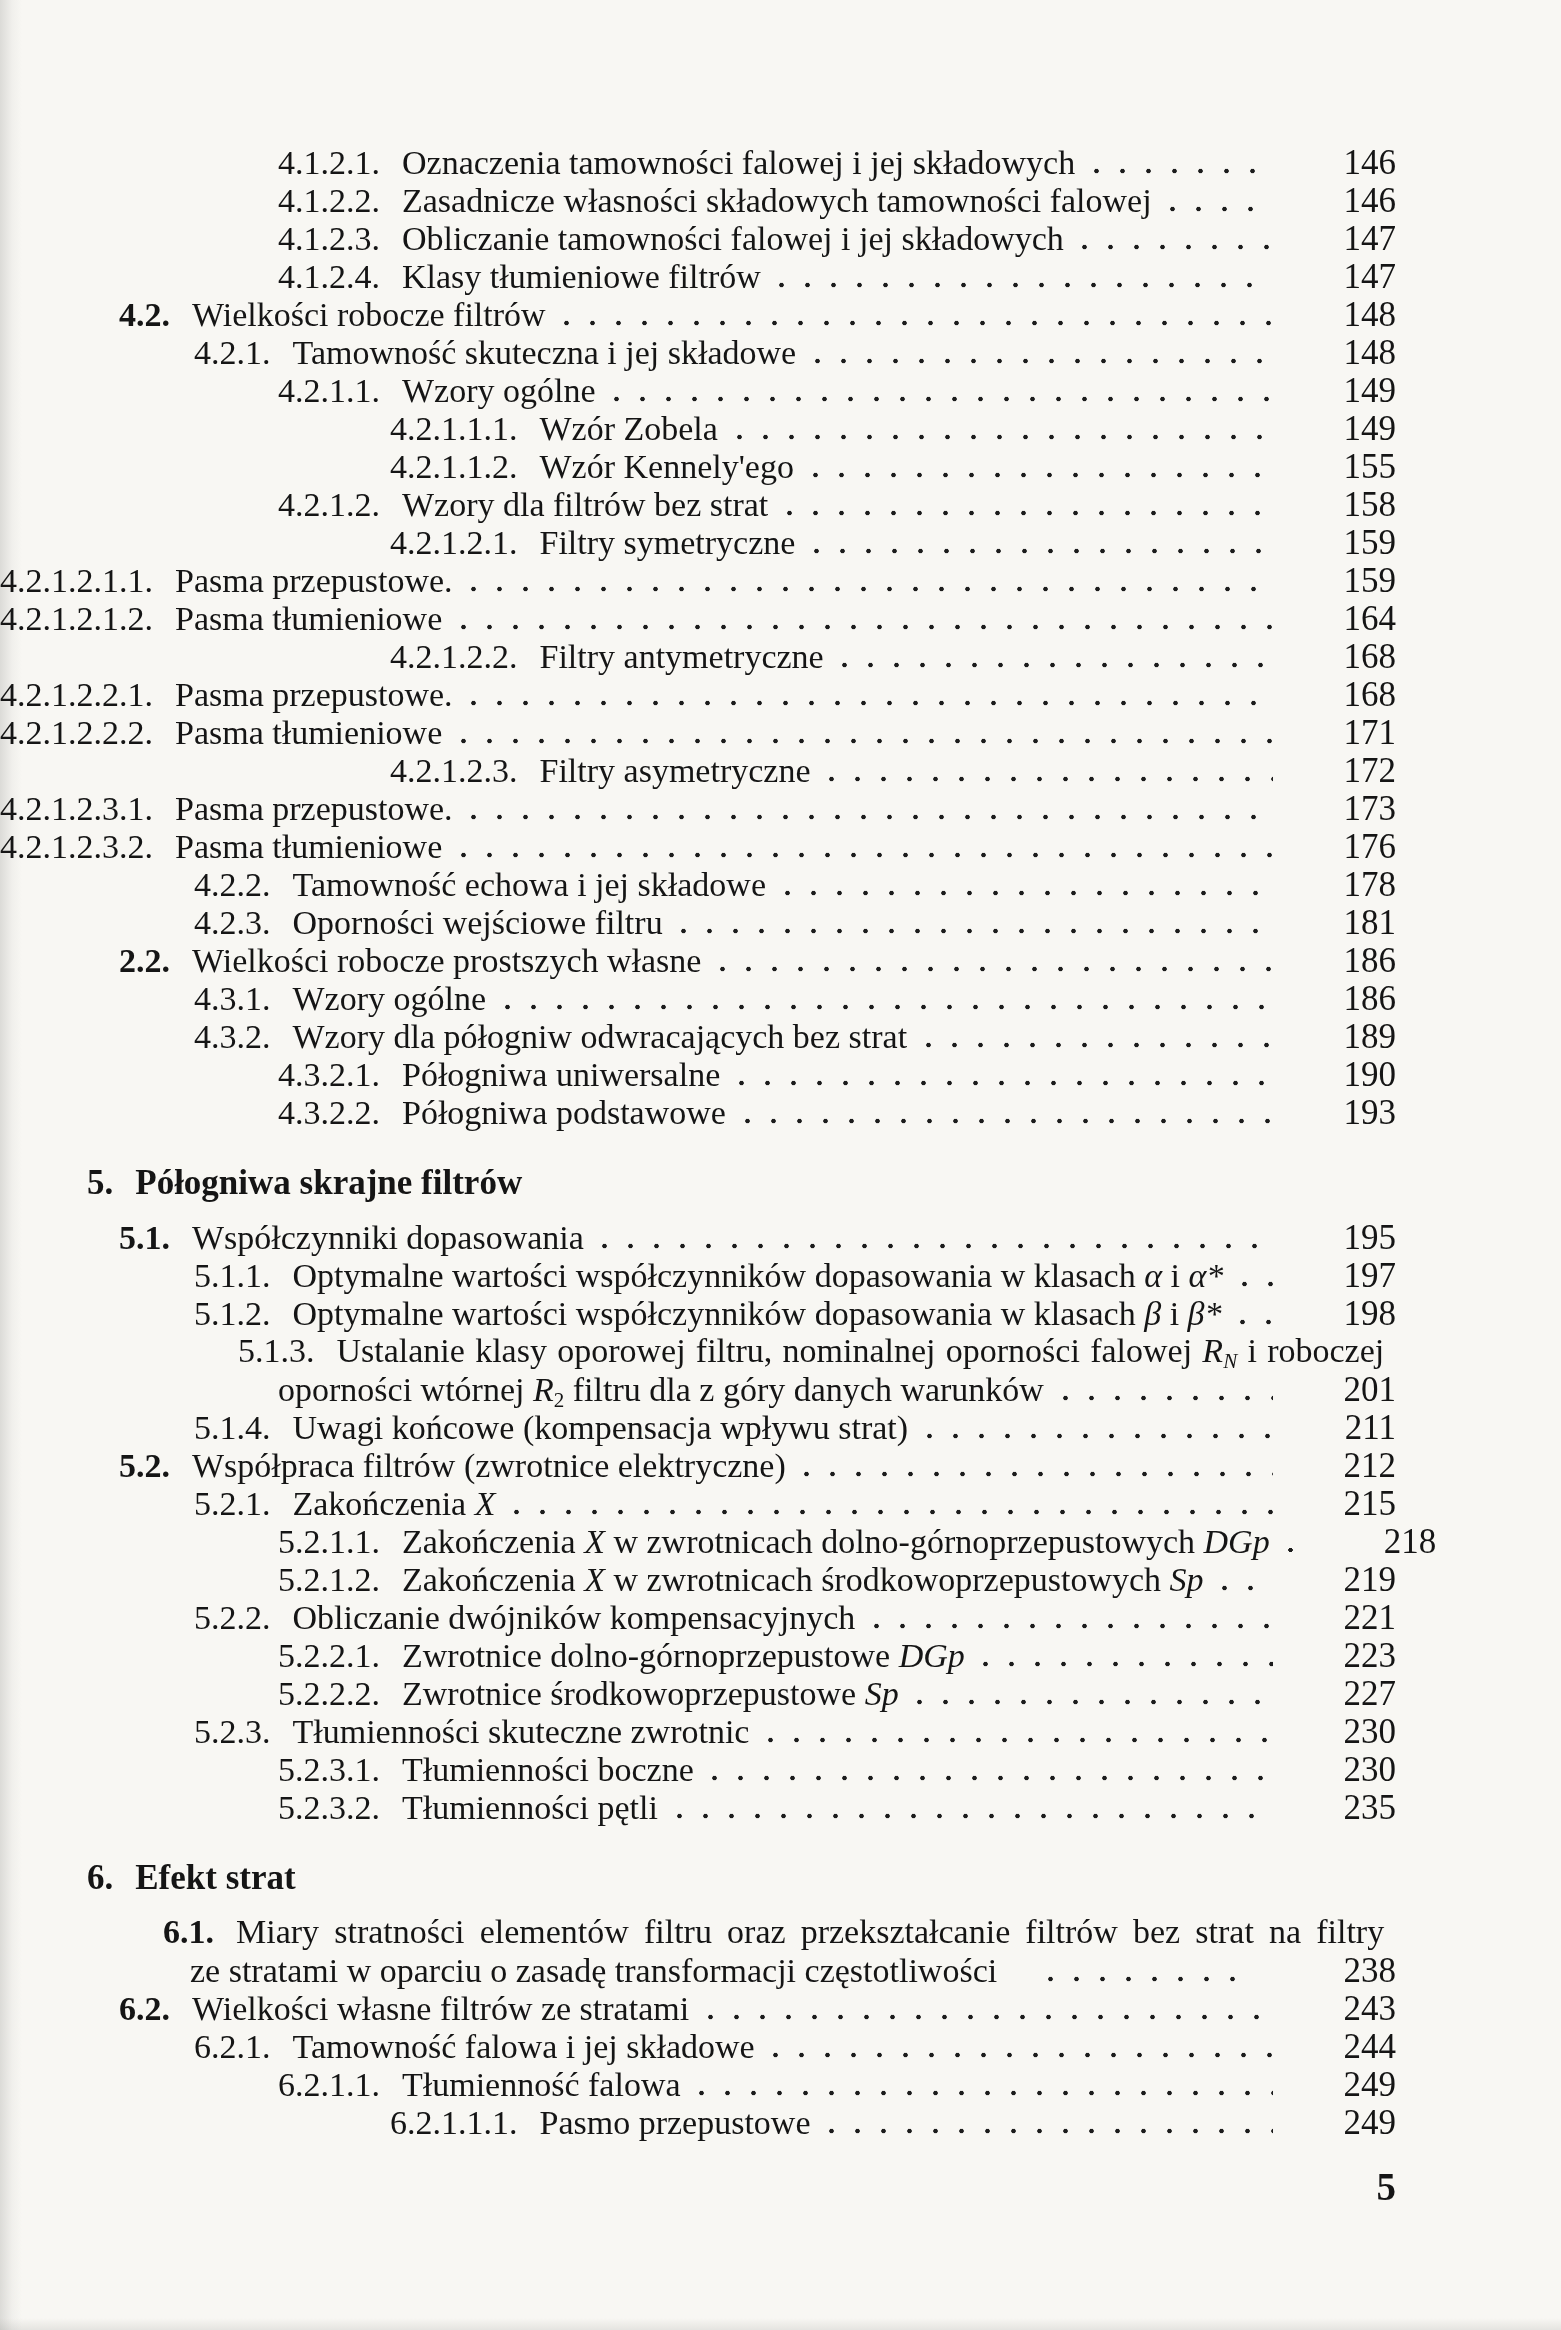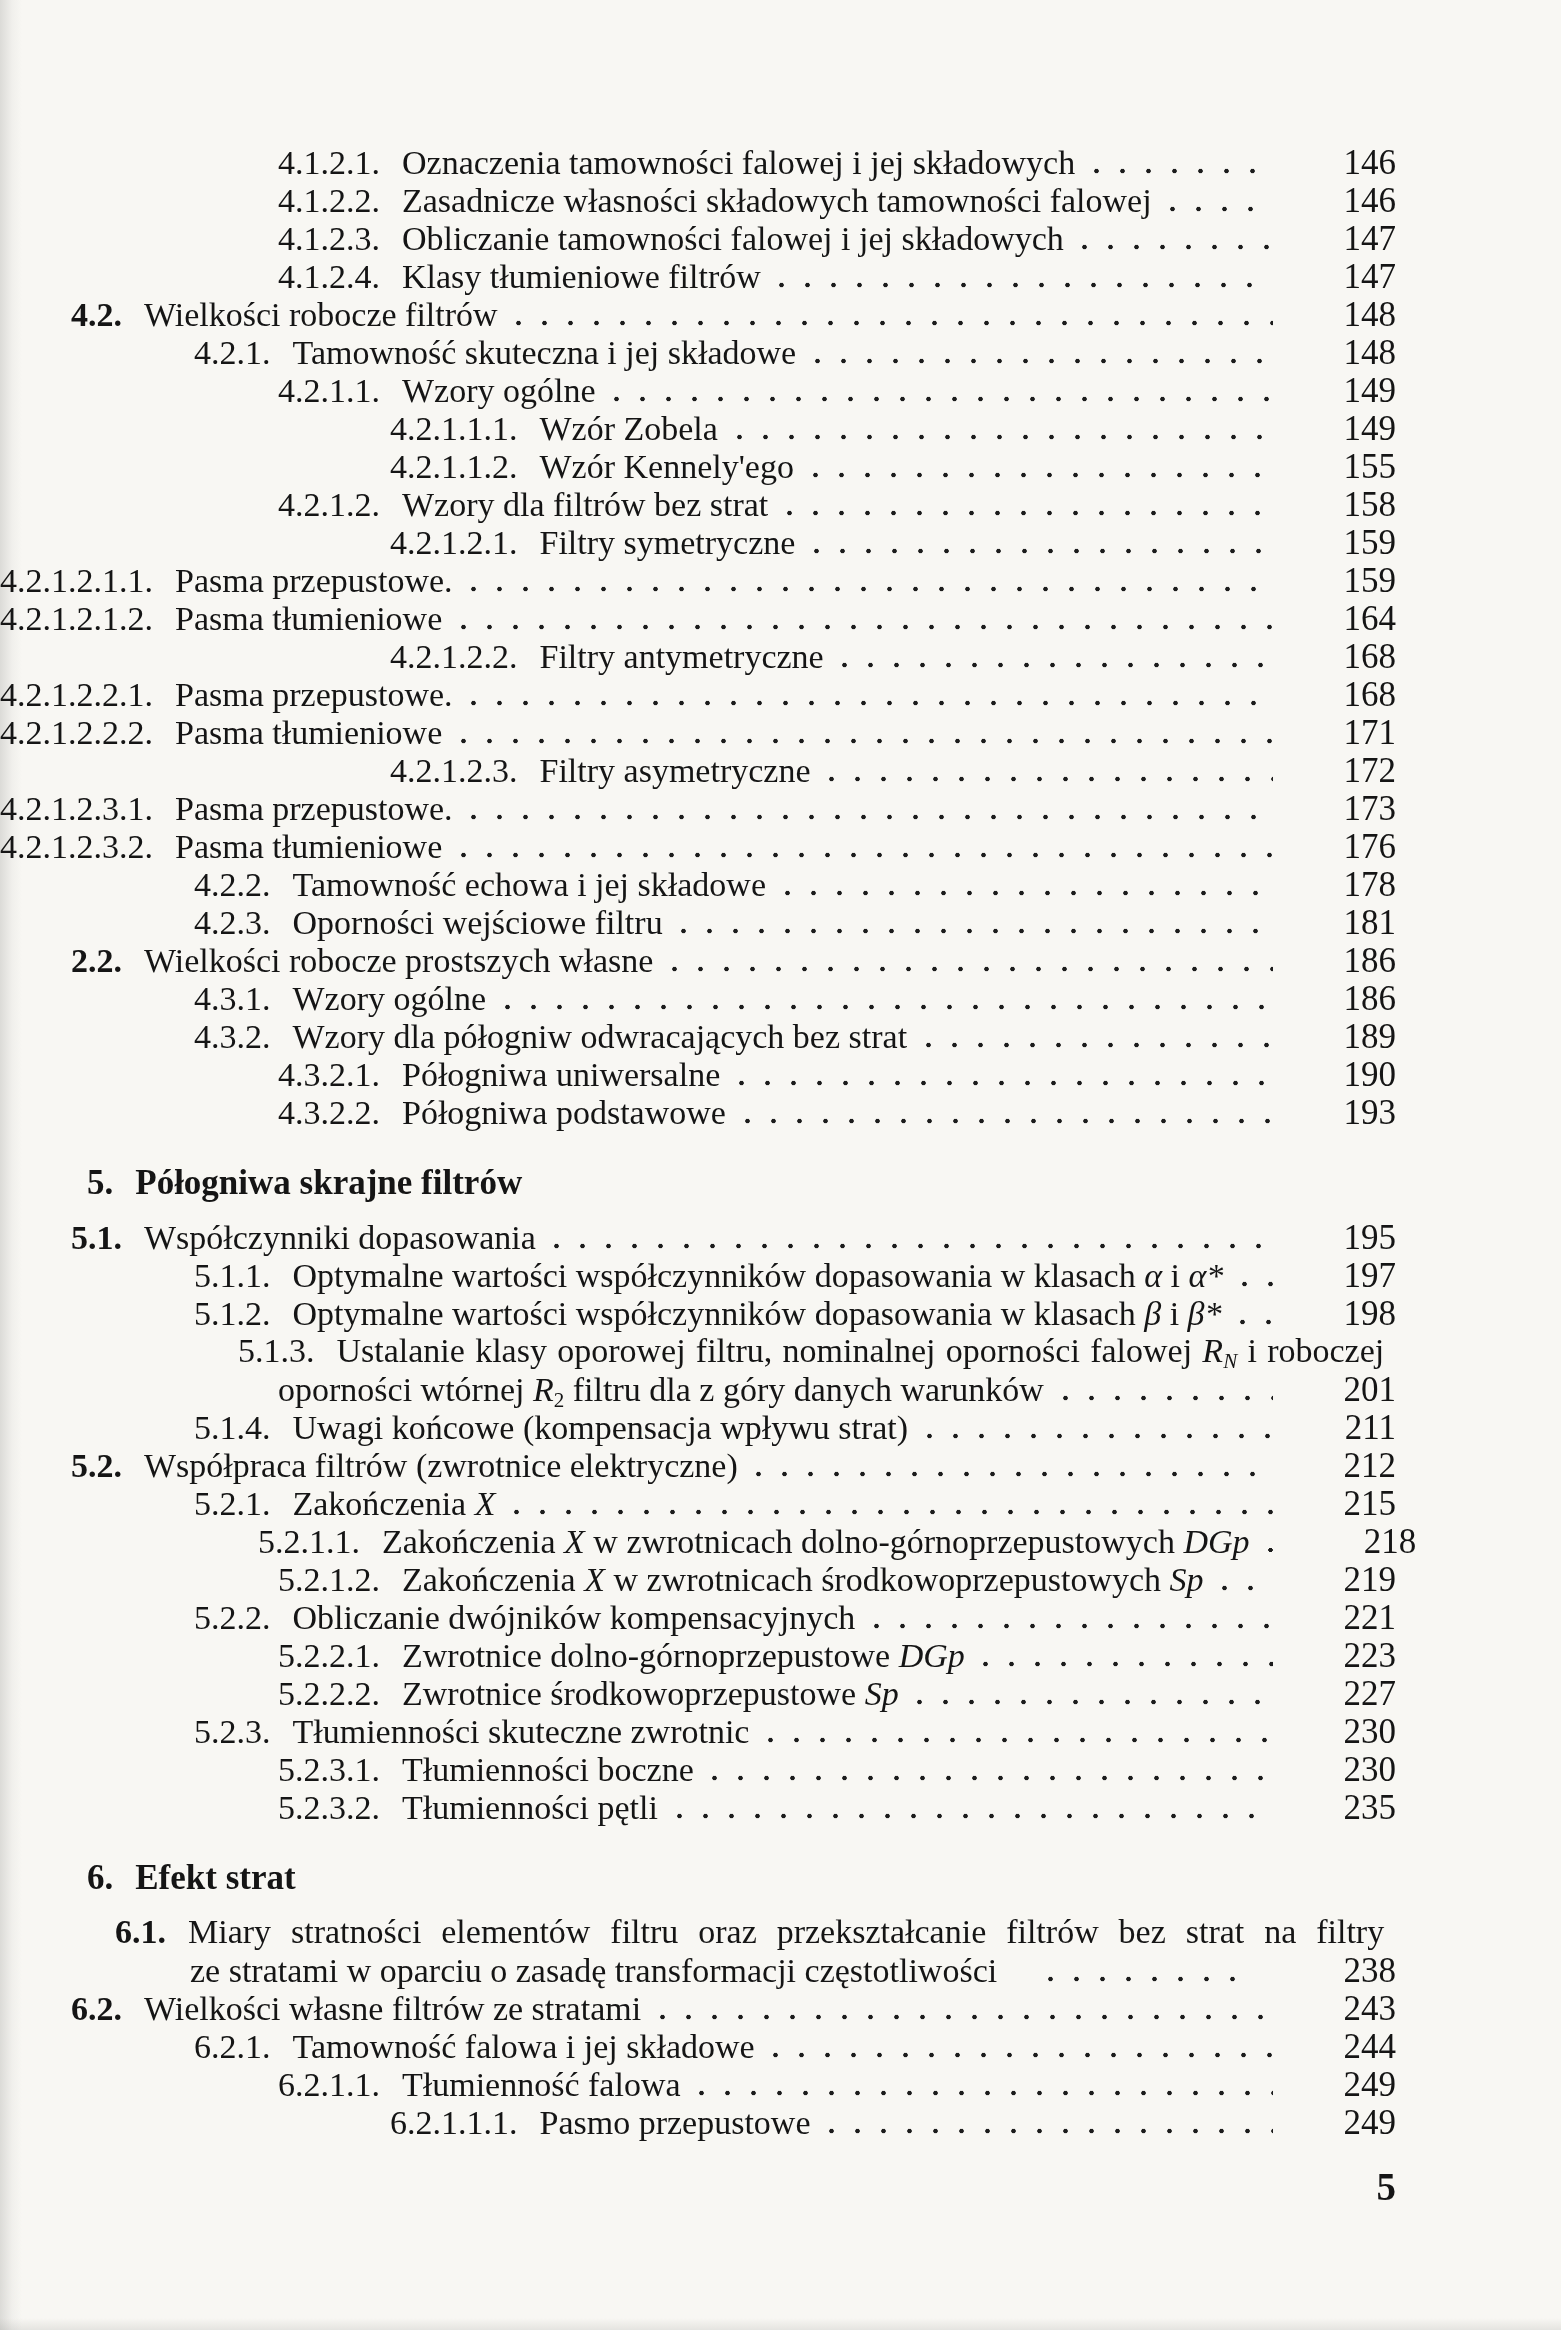--- a/index.html
+++ b/index.html
@@ -12,24 +12,24 @@
   
   .edge-left{position:absolute;left:0;top:0;width:22px;height:100%;
     background:linear-gradient(90deg,rgba(90,90,90,.18),rgba(120,120,120,.06) 55%,rgba(0,0,0,0));pointer-events:none;}
   .edge-bottom{position:absolute;left:0;bottom:0;width:100%;height:11.8px;
     background:linear-gradient(0deg,rgba(110,110,110,.14),rgba(0,0,0,0));pointer-events:none;}
   .toc{position:absolute;left:0;top:143px;width:1396px;}
   .row{display:flex;align-items:baseline;height:38px;font-size:34px;white-space:nowrap;}
   .row.just{display:block;text-align:justify;text-align-last:justify;padding-right:11.8px;margin-left:44px;}
   .heading{font-weight:bold;font-size:35px;height:38px;margin-top:32px;margin-bottom:17px;display:flex;align-items:baseline;}
   .L0{padding-left:87px;}
-  .L1{padding-left:71px;}
+  .L1{padding-left:119px;}
   .L1t{padding-left:190px;gap:32px;}
   .L2{padding-left:194px;}
-  .L3{padding-left:278px;justify-content:center;}
+  .L3{padding-left:278px;}
   .L4{padding-left:390px;}
   .L5{}
   .num{margin-right:22px;}
   .num.b,.heading .num{font-weight:bold;}
   .it{font-style:italic;}
   .sub{font-size:0.62em;vertical-align:-0.28em;}
   .leader{flex:1 1 auto;min-width:25px;height:5.9px;margin:0 39px 0 18.6px;align-self:baseline;
     background-image:radial-gradient(circle at 2.5px 3px,#1c1c1c 2px,rgba(0,0,0,0) 2.5px);
     background-size:26px 5.9px;background-repeat:repeat-x;background-position:left bottom;}
   .pg{width:84px;flex:0 0 auto;text-align:right;font-size:35px;}

